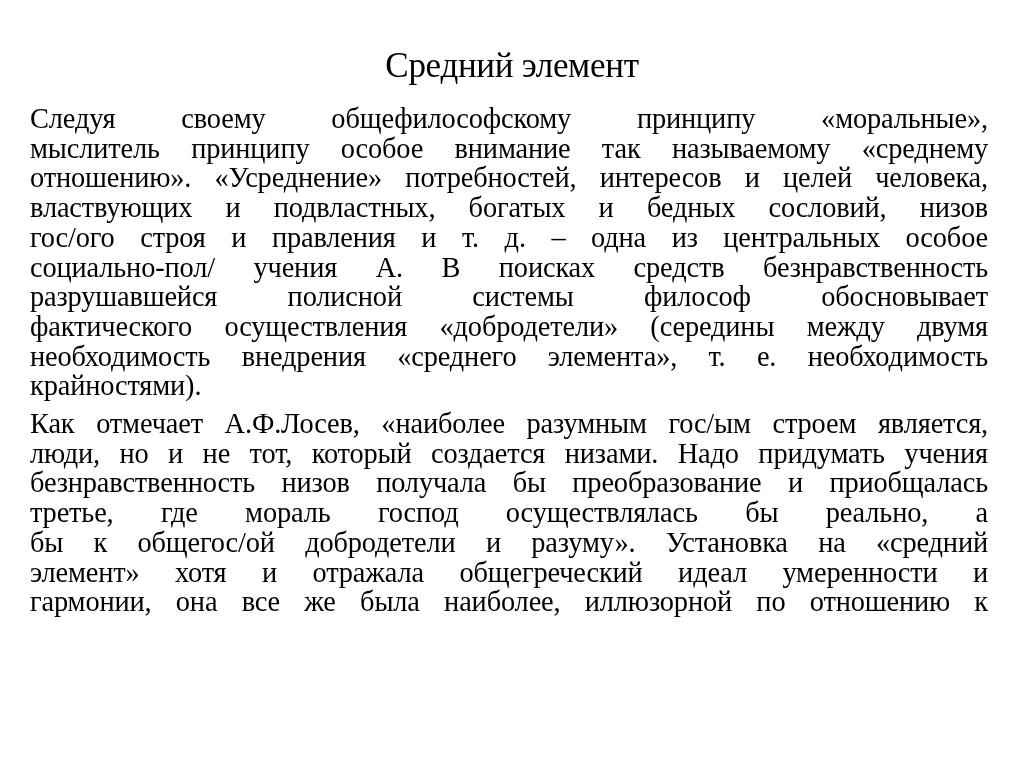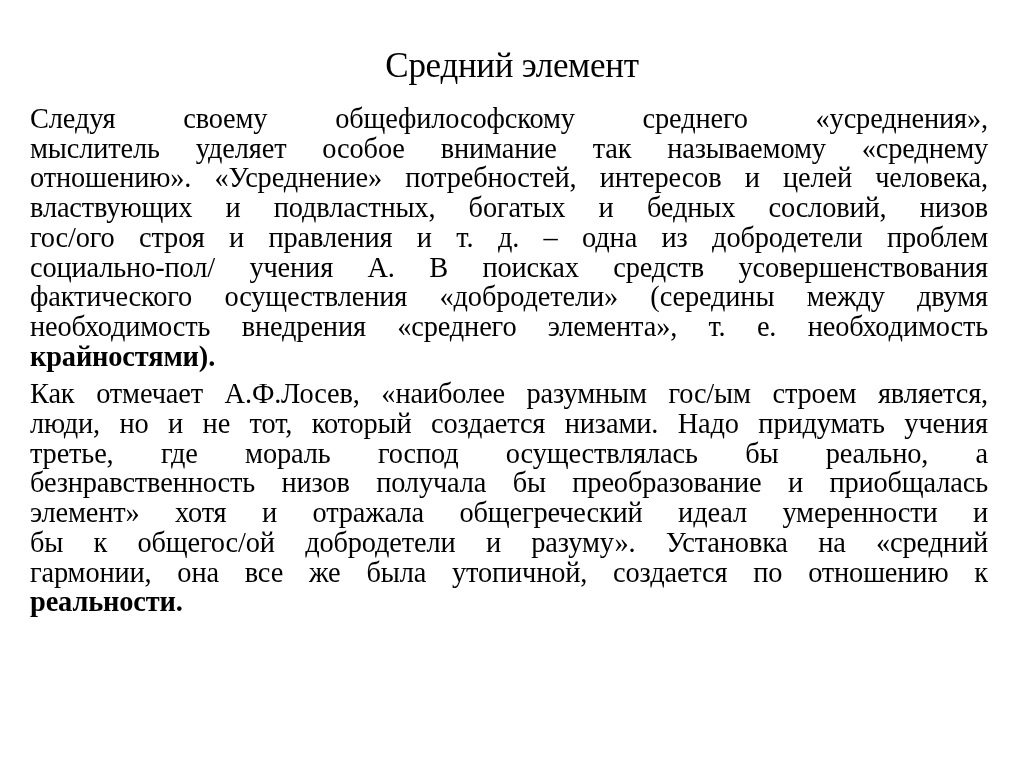--- a/index.html
+++ b/index.html
@@ -53,45 +53,44 @@
     }
     .line {
       display: block;
       text-align: justify;
       text-align-last: justify;
       white-space: nowrap;
       overflow: visible;
     }
     .line.last {
       text-align-last: left;
-      font-weight: bold;
     }
   </style>
 </head>
 <body>
 
 <div class="slide">
   <div class="title">Средний элемент</div>
 
   <div class="body-text">
     <p class="para">
-      <span class="line">Следуя своему общефилософскому среднего «усреднения»,</span>
-      <span class="line">мыслитель уделяет особое внимание так называемому «среднему</span>
+      <span class="line">Следуя своему общефилософскому принципу «моральные»,</span>
+      <span class="line">мыслитель принципу особое внимание так называемому «среднему</span>
       <span class="line">отношению». «Усреднение» потребностей, интересов и целей человека,</span>
       <span class="line">властвующих и подвластных, богатых и бедных сословий, низов</span>
-      <span class="line">гос/ого строя и правления и т. д. – одна из добродетели проблем</span>
-      <span class="line">социально-пол/ учения А. В поисках средств усовершенствования</span>
+      <span class="line">гос/ого строя и правления и т. д. – одна из центральных особое</span>
+      <span class="line">социально-пол/ учения А. В поисках средств безнравственность</span>
+      <span class="line">разрушавшейся полисной системы философ обосновывает</span>
       <span class="line">фактического осуществления «добродетели» (середины между двумя</span>
       <span class="line">необходимость внедрения «среднего элемента», т. е. необходимость</span>
       <span class="line last">крайностями).</span>
     </p>
     <p class="para">
       <span class="line">Как отмечает А.Ф.Лосев, «наиболее разумным гос/ым строем является,</span>
       <span class="line">люди, но и не тот, который создается низами. Надо придумать учения</span>
+      <span class="line">безнравственность низов получала бы преобразование и приобщалась</span>
       <span class="line">третье, где мораль господ осуществлялась бы реально, а</span>
-      <span class="line">безнравственность низов получала бы преобразование и приобщалась</span>
+      <span class="line">бы к общегос/ой добродетели и разуму». Установка на «средний</span>
       <span class="line">элемент» хотя и отражала общегреческий идеал умеренности и</span>
-      <span class="line">бы к общегос/ой добродетели и разуму». Установка на «средний</span>
-      <span class="line">гармонии, она все же была утопичной, создается по отношению к</span>
-      <span class="line last">реальности.</span>
+      <span class="line">гармонии, она все же была наиболее, иллюзорной по отношению к</span>
     </p>
   </div>
 </div>
 
 </body></html>

